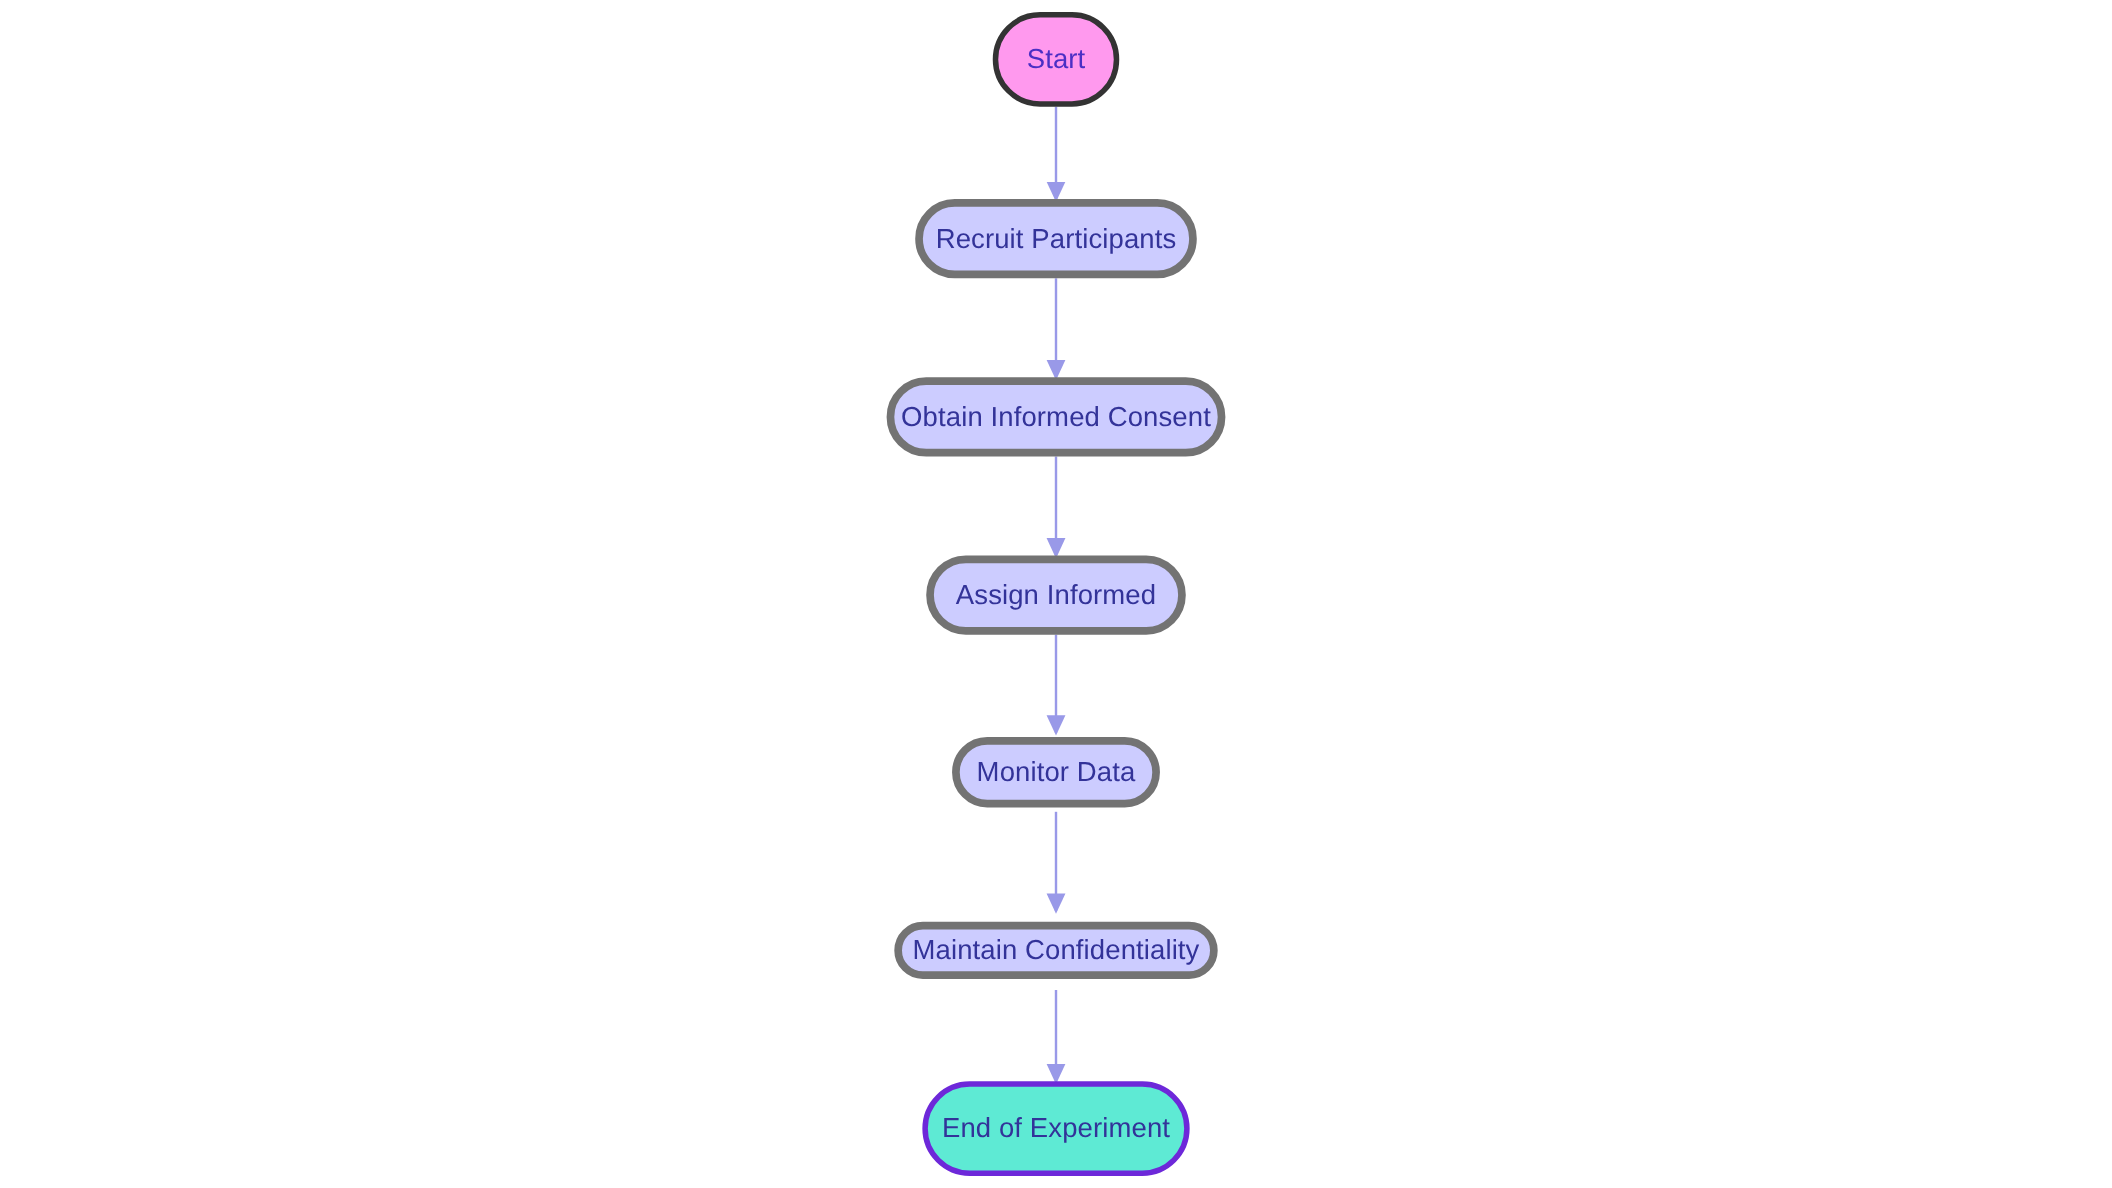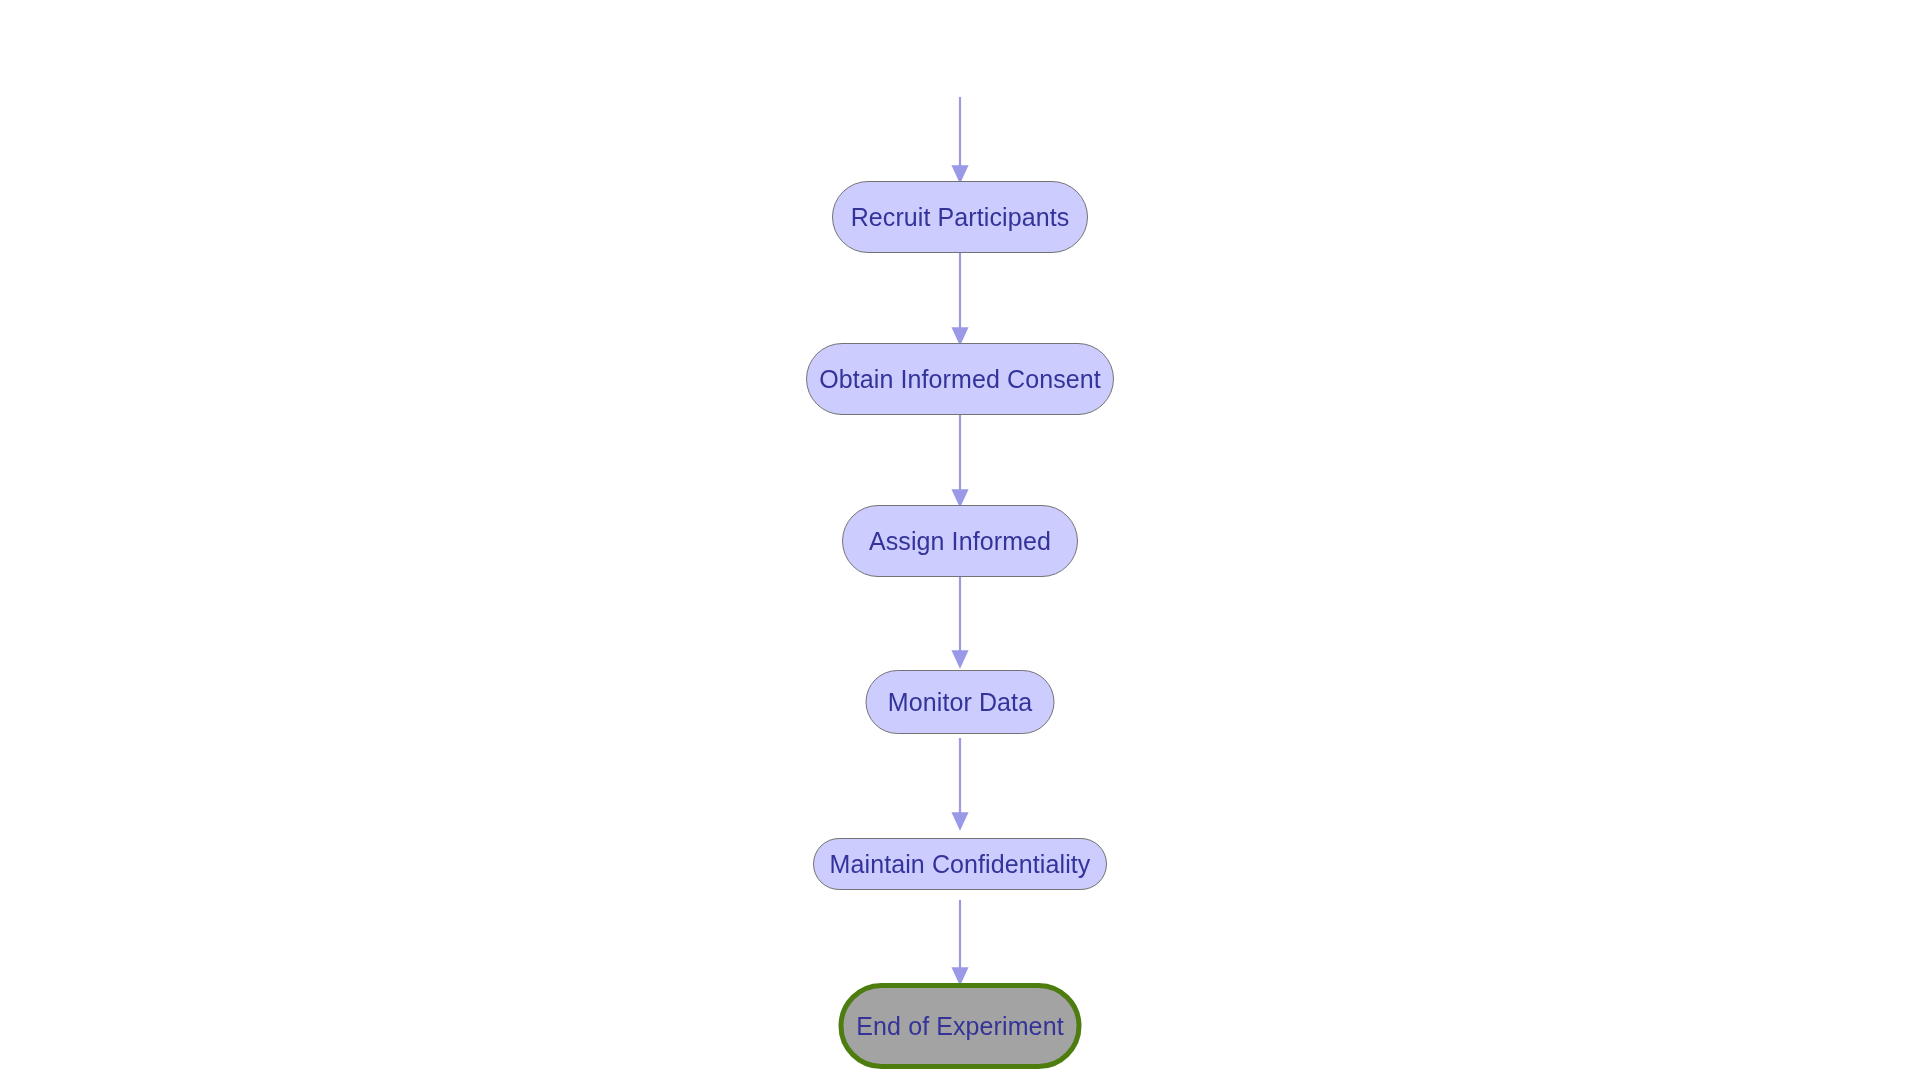--- a/index.html
+++ b/index.html
@@ -57,39 +57,39 @@
 
   .node-label {
     display: block;
     line-height: 1;
     letter-spacing: 0.1px;
   }
 
   
   .node.stadium {
     background: #ccccff;
-    border: 1px solid #737373;
+    border: 7px solid #737373;
     border-radius: 999px;
     color: #333399;
     font-size: 25px;
   }
 
   
   .node.terminator-start {
     background: #ff99ee;
     border: 5px solid #333333;
     border-radius: 999px;
     color: #4b2fc4;
     font-size: 25px;
   }
 
   
   .node.terminator-end {
-    background: #a3a3a3;
-    border: 5px solid #4d7c0f;
+    background: #5eead4;
+    border: 5px solid #6d28d9;
     border-radius: 999px;
     color: #333399;
     font-size: 25px;
   }
 </style>
 </head>
 <body>
 
 <div id="flow-canvas">
 
@@ -103,20 +103,23 @@
         <line x1="960" y1="97" x2="960" y2="181" stroke="#9999e8" stroke-width="2.2" marker-end="url(#arrowhead)"></line>
         <line x1="960" y1="253" x2="960" y2="343" stroke="#9999e8" stroke-width="2.2" marker-end="url(#arrowhead)"></line>
         <line x1="960" y1="415" x2="960" y2="505" stroke="#9999e8" stroke-width="2.2" marker-end="url(#arrowhead)"></line>
         <line x1="960" y1="577" x2="960" y2="666" stroke="#9999e8" stroke-width="2.2" marker-end="url(#arrowhead)"></line>
         <line x1="960" y1="738" x2="960" y2="828" stroke="#9999e8" stroke-width="2.2" marker-end="url(#arrowhead)"></line>
         <line x1="960" y1="900" x2="960" y2="983" stroke="#9999e8" stroke-width="2.2" marker-end="url(#arrowhead)"></line>
       </g>
   </svg>
 
   <div id="node-layer">
+      <div class="node terminator-start" style="left: 960px; top: 54px; width: 115px; height: 86px;">
+        <span class="node-label">Start</span>
+      </div>
       <div class="node stadium" style="left: 960px; top: 217px; width: 256px; height: 72px;">
         <span class="node-label">Recruit Participants</span>
       </div>
       <div class="node stadium" style="left: 960px; top: 379px; width: 308px; height: 72px;">
         <span class="node-label">Obtain Informed Consent</span>
       </div>
       <div class="node stadium" style="left: 960px; top: 541px; width: 236px; height: 72px;">
         <span class="node-label">Assign Informed</span>
       </div>
       <div class="node stadium" style="left: 960px; top: 702px; width: 189px; height: 64px;">

